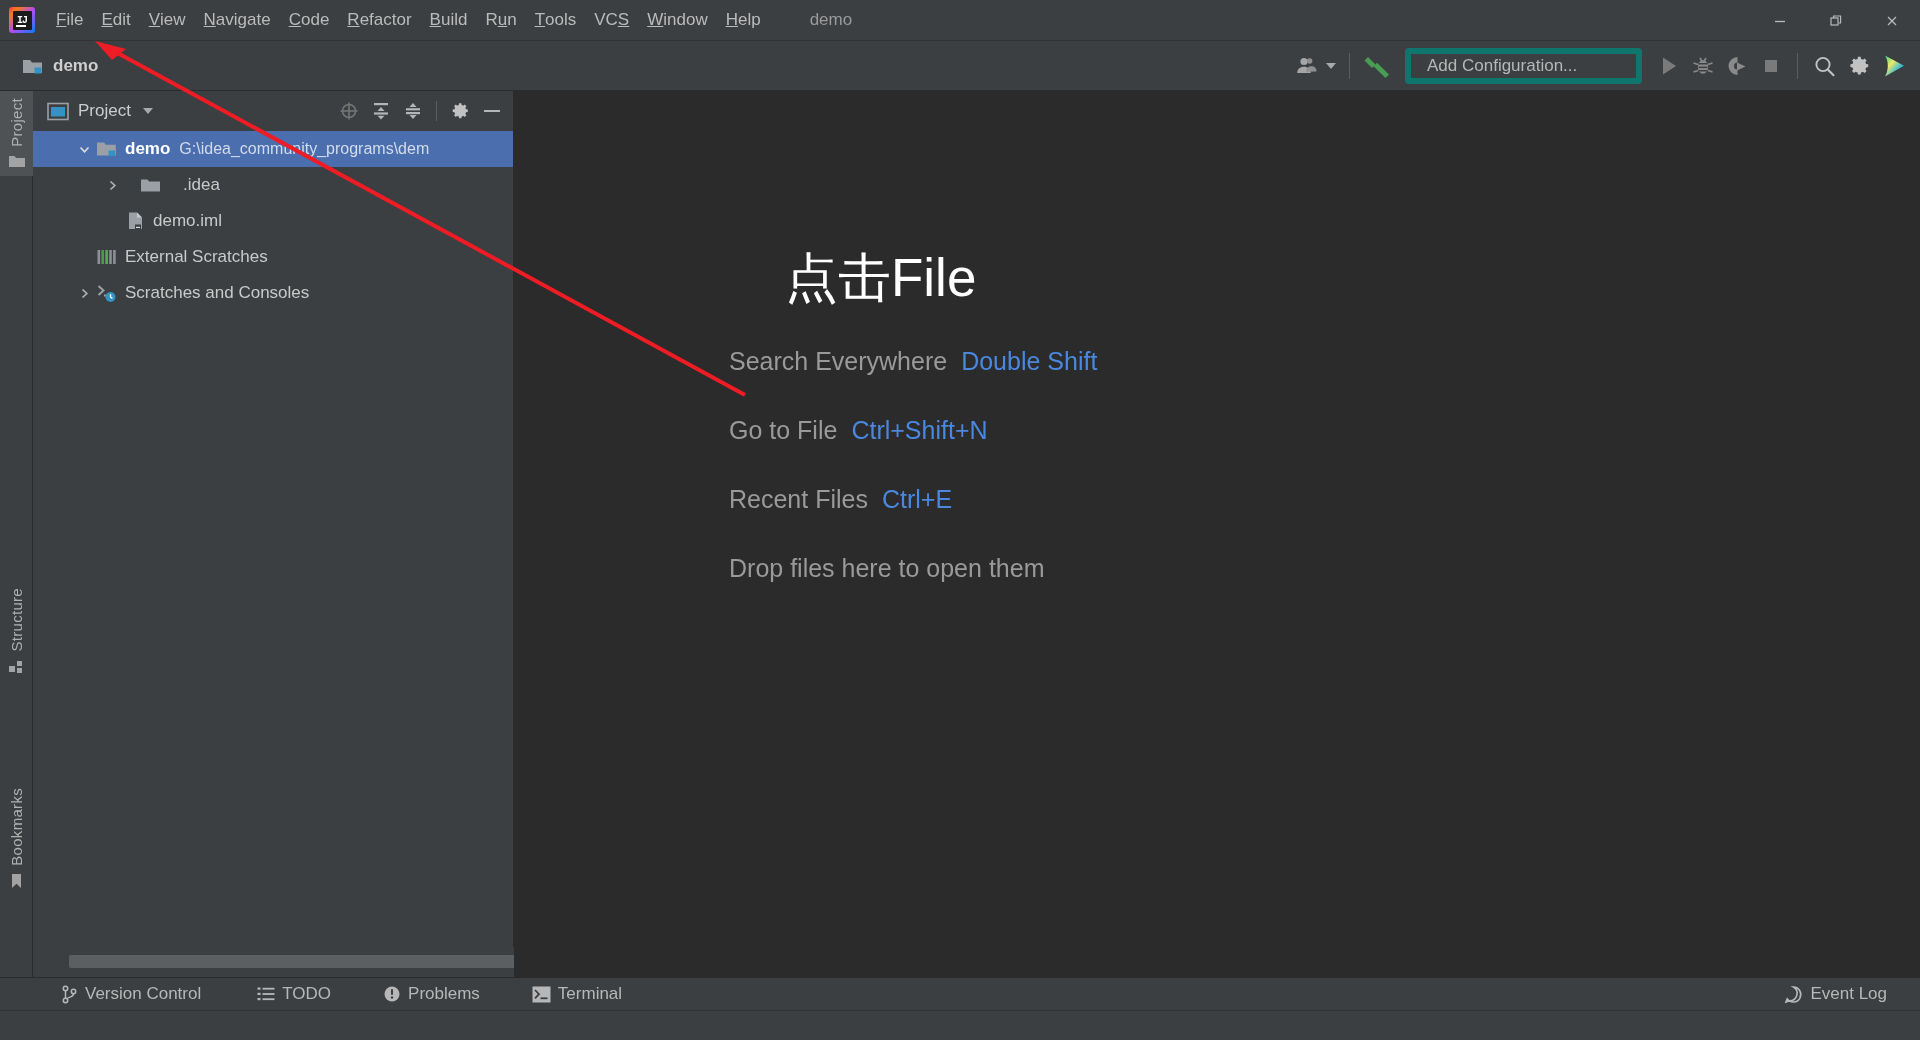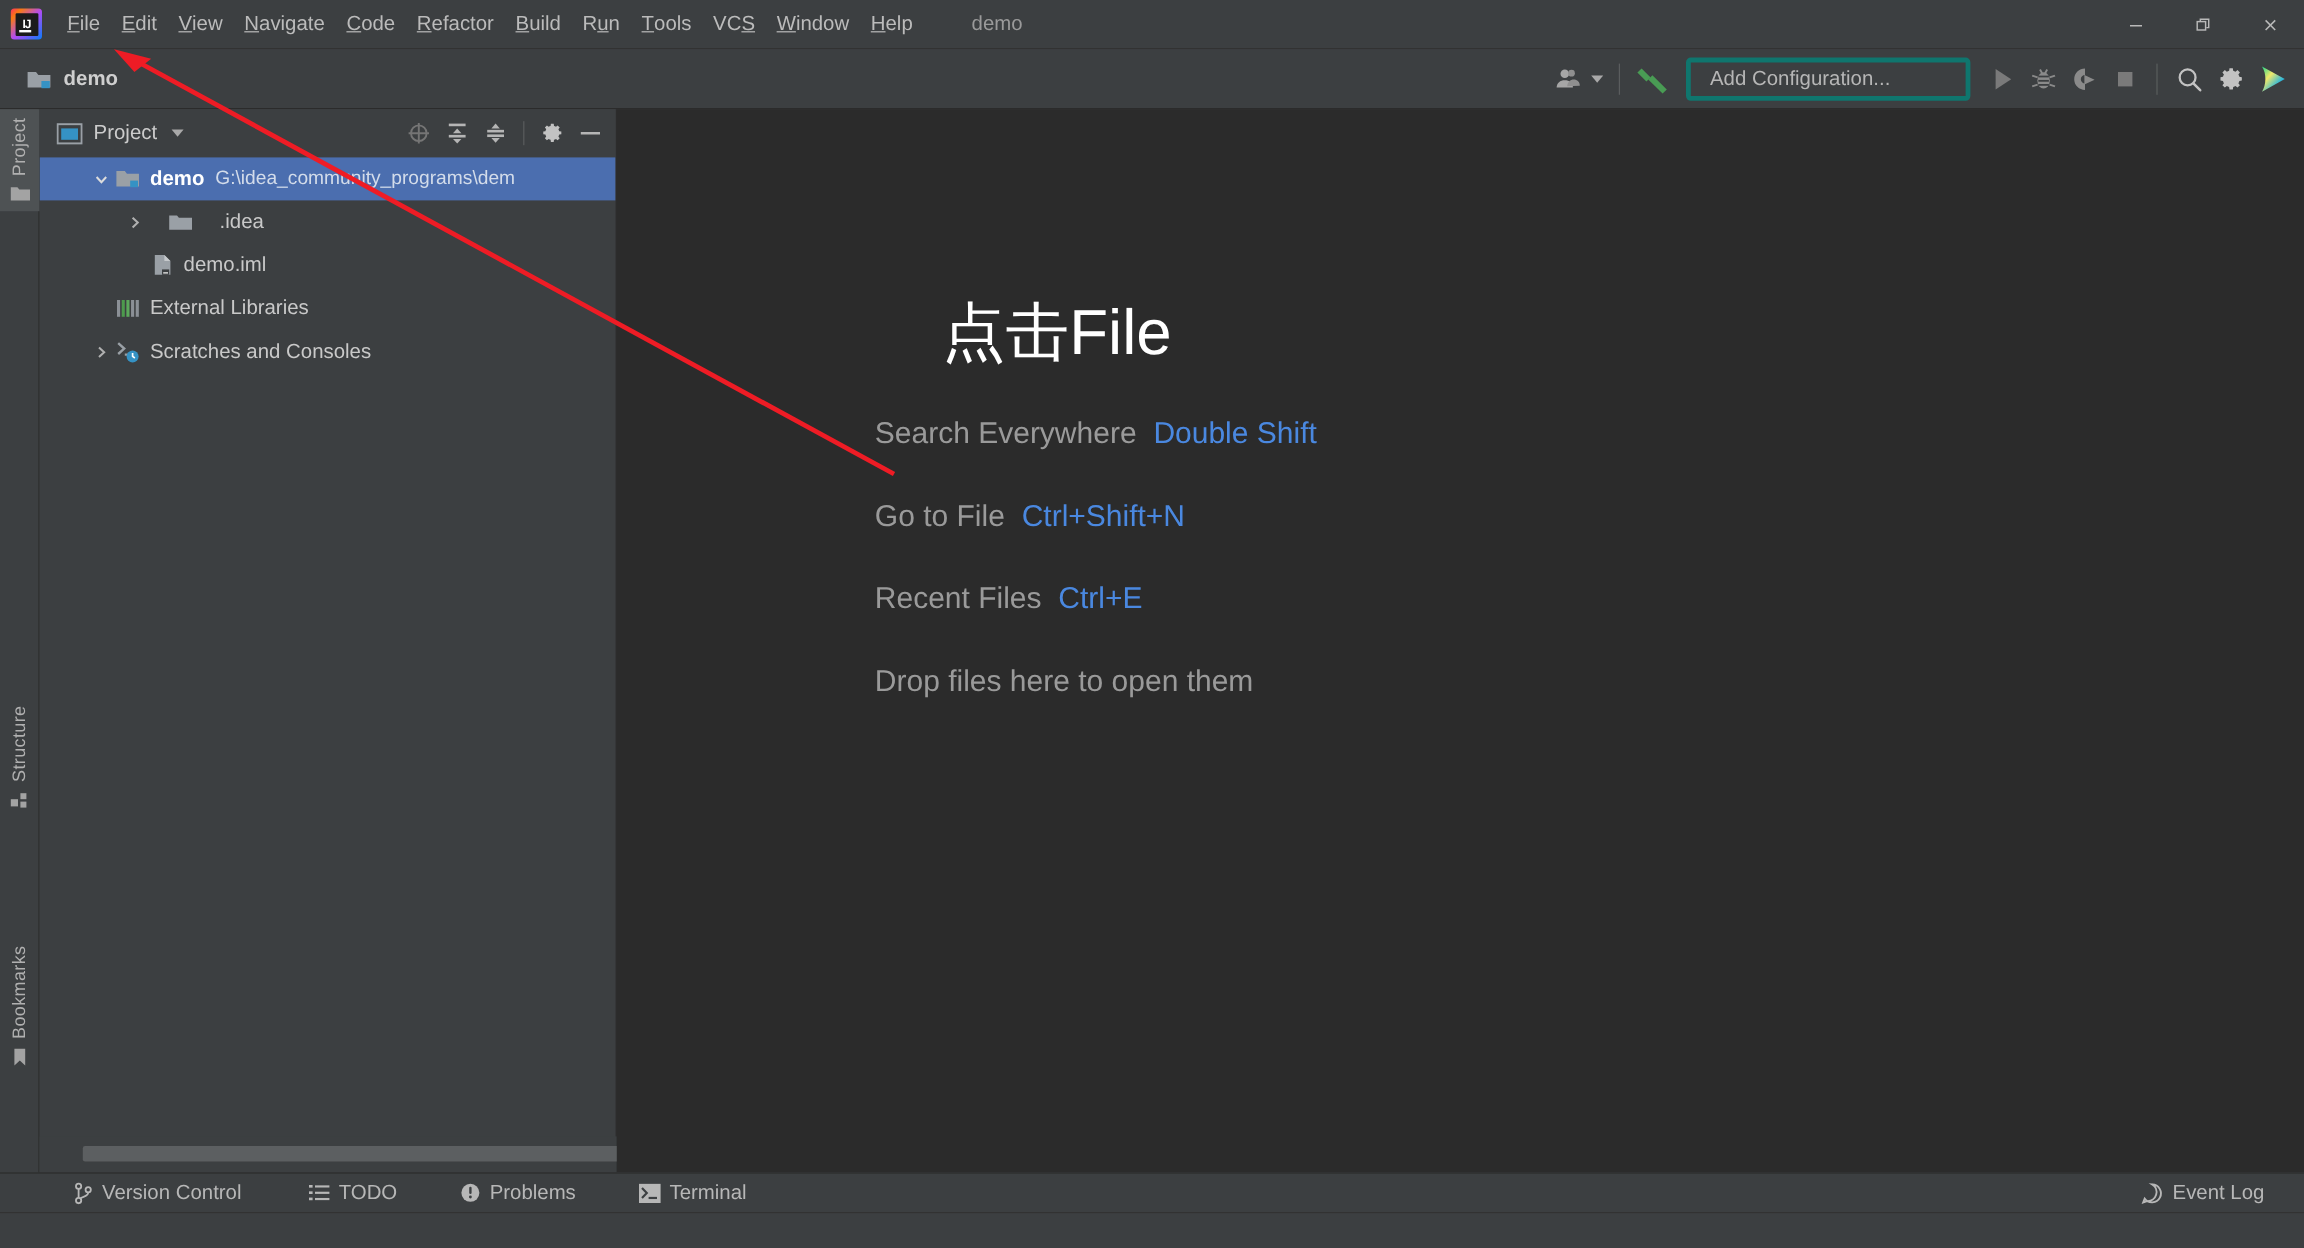--- a/index.html
+++ b/index.html
@@ -22,21 +22,21 @@
   .ij-logo {
     width: 26px; height: 26px; margin-left: 9px; margin-right: 12px;
     border-radius: 3px;
     background: linear-gradient(135deg,#fe315d 0%,#f97a12 18%,#b24bf3 52%,#087cfa 100%);
     display: flex; align-items: center; justify-content: center;
     flex: none;
   }
   .ij-logo-inner {
     width: 19px; height: 19px; background: #1b1b1b; border-radius: 1px;
     color: #fff; font-size: 10px; font-weight: bold;
-    font-family: Liberation Sans, sans-serif;
+    font-family: Liberation Mono, monospace;
     display: flex; align-items: center; justify-content: center;
     letter-spacing: -1px;
     position: relative;
   }
   .ij-logo-inner::after{
     content:""; position:absolute; left:3px; bottom:3px; width:10px; height:2px; background:#fff;
   }
   .menubar { display: flex; align-items: center; height: 41px; }
   .menu-item {
     color: #bbbbbb; font-size: 17px; padding: 0 9px; height: 41px;
@@ -67,21 +67,21 @@
   .toolbar-right {
     position: absolute; right: 8px; top: 0; height: 50px;
     display: flex; align-items: center; gap: 0px;
   }
   .tb-btn {
     height: 38px; min-width: 34px; display: flex; align-items: center; justify-content: center;
     padding: 0 4px; border-radius: 3px;
   }
   .tb-sep { width: 1px; height: 26px; background: #5a5d5e; margin: 0 9px; }
   .run-config {
-    height: 36px; min-width: 237px; border: 4px solid #0f766e; border-radius: 4px;
+    height: 36px; min-width: 237px; border: 6px solid #0f766e; border-radius: 4px;
     display: flex; align-items: center; padding: 0 16px;
     color: #b6b6b6; font-size: 17px; margin: 0 10px; background: #3c3f41;
   }
   .caret-dn {
     width: 0; height: 0; border-left: 5px solid transparent; border-right: 5px solid transparent;
     border-top: 6px solid #a9a9a9; margin-left: 5px;
   }
 
   
   .stripe {
@@ -495,21 +495,21 @@
         <span class="t-arrow"></span>
         <span class="t-icon">
           <svg width="22" height="18" viewBox="0 0 22 18">
             <rect x="1.5" y="2" width="2.6" height="14" fill="#8b9096"></rect>
             <rect x="5.4" y="2" width="2.6" height="14" fill="#4d9a4d"></rect>
             <rect x="9.3" y="2" width="2.6" height="14" fill="#5ba85b"></rect>
             <rect x="13.2" y="2" width="2.6" height="14" fill="#8b9096"></rect>
             <rect x="17.1" y="2" width="2.6" height="14" fill="#8b9096"></rect>
           </svg>
         </span>
-        <span class="t-label">External Libraries</span>
+        <span class="t-label">External Scratches</span>
       </div>
 
       <div class="tree-row" style="padding-left:40px;">
         <span class="t-arrow">
           <svg width="13" height="13" viewBox="0 0 13 13">
               <path d="M4.5 2.5 L8.8 6.5 L4.5 10.5" fill="none" stroke="#b0b0b0" stroke-width="1.7"></path>
             </svg>
         </span>
         <span class="t-icon">
           <svg width="22" height="20" viewBox="0 0 22 20">

